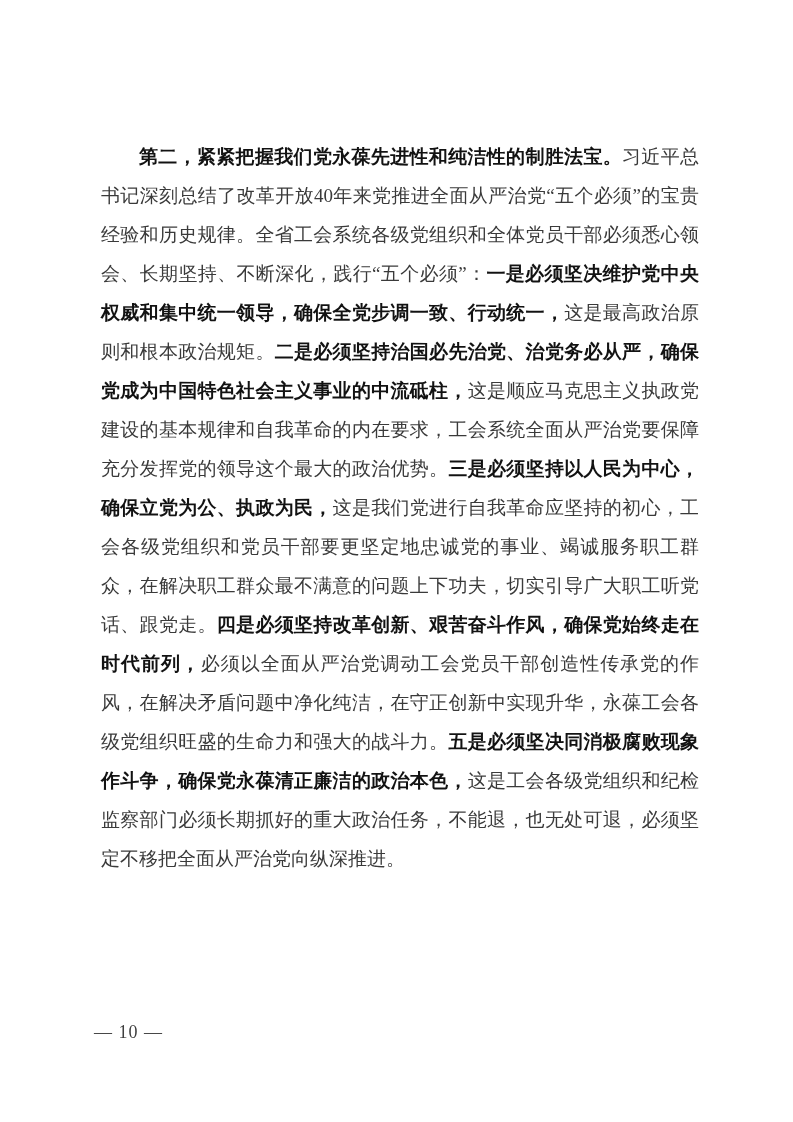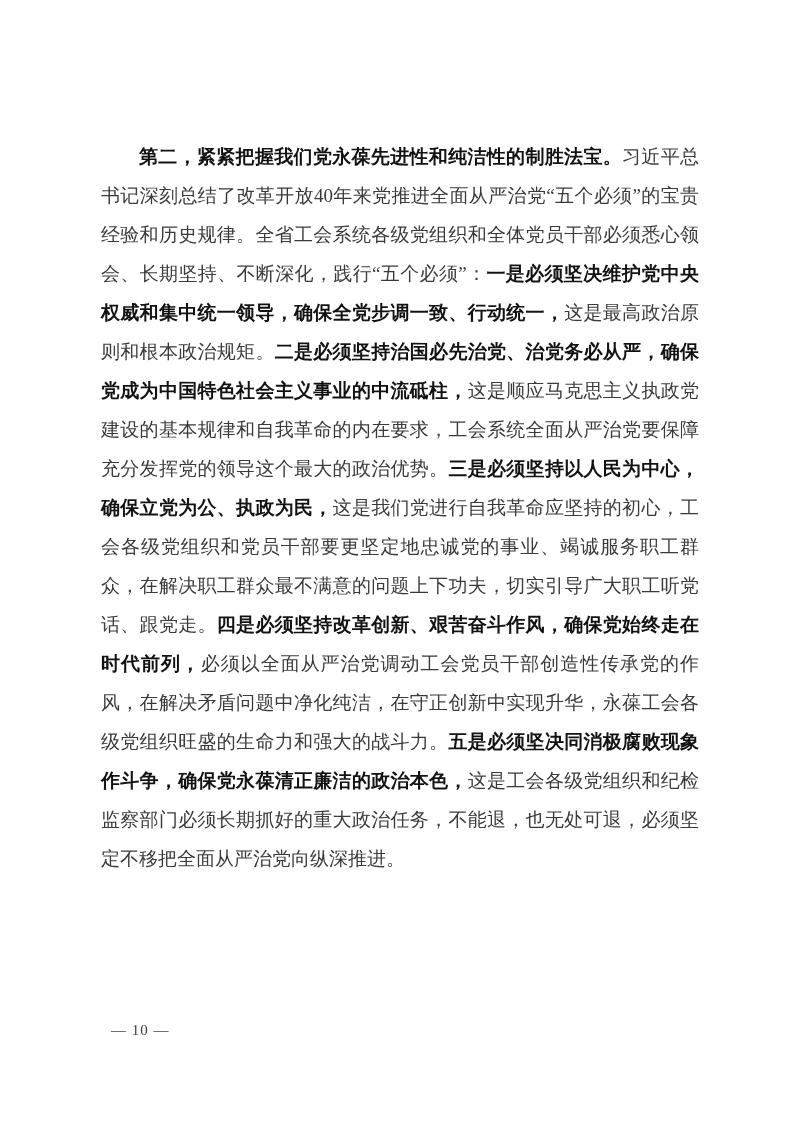--- a/index.html
+++ b/index.html
@@ -32,23 +32,23 @@
   .seg-bold {
     font-weight: bold;
     color: #121212;
   }
   .seg-normal {
     font-weight: normal;
     color: #3a3a3a;
   }
   .footer {
     position: absolute;
-    left: 111px;
+    left: 94px;
     top: 1022px;
-    font-size: 15px;
+    font-size: 18px;
     letter-spacing: 1px;
     color: #3f3f3f;
   }
 </style>
 </head>
 <body>
 
 <div class="page">
   <p class="body-text"><span class="seg-bold">第二，紧紧把握我们党永葆先进性和纯洁性的制胜法宝。</span><span class="seg-normal">习近平总书记深刻总结了改革开放40年来党推进全面从严治党“五个必须”的宝贵经验和历史规律。全省工会系统各级党组织和全体党员干部必须悉心领会、长期坚持、不断深化，践行“五个必须”：</span><span class="seg-bold">一是必须坚决维护党中央权威和集中统一领导，确保全党步调一致、行动统一，</span><span class="seg-normal">这是最高政治原则和根本政治规矩。</span><span class="seg-bold">二是必须坚持治国必先治党、治党务必从严，确保党成为中国特色社会主义事业的中流砥柱，</span><span class="seg-normal">这是顺应马克思主义执政党建设的基本规律和自我革命的内在要求，工会系统全面从严治党要保障充分发挥党的领导这个最大的政治优势。</span><span class="seg-bold">三是必须坚持以人民为中心，确保立党为公、执政为民，</span><span class="seg-normal">这是我们党进行自我革命应坚持的初心，工会各级党组织和党员干部要更坚定地忠诚党的事业、竭诚服务职工群众，在解决职工群众最不满意的问题上下功夫，切实引导广大职工听党话、跟党走。</span><span class="seg-bold">四是必须坚持改革创新、艰苦奋斗作风，确保党始终走在时代前列，</span><span class="seg-normal">必须以全面从严治党调动工会党员干部创造性传承党的作风，在解决矛盾问题中净化纯洁，在守正创新中实现升华，永葆工会各级党组织旺盛的生命力和强大的战斗力。</span><span class="seg-bold">五是必须坚决同消极腐败现象作斗争，确保党永葆清正廉洁的政治本色，</span><span class="seg-normal">这是工会各级党组织和纪检监察部门必须长期抓好的重大政治任务，不能退，也无处可退，必须坚定不移把全面从严治党向纵深推进。</span></p>
   <div class="footer">— 10 —</div>

